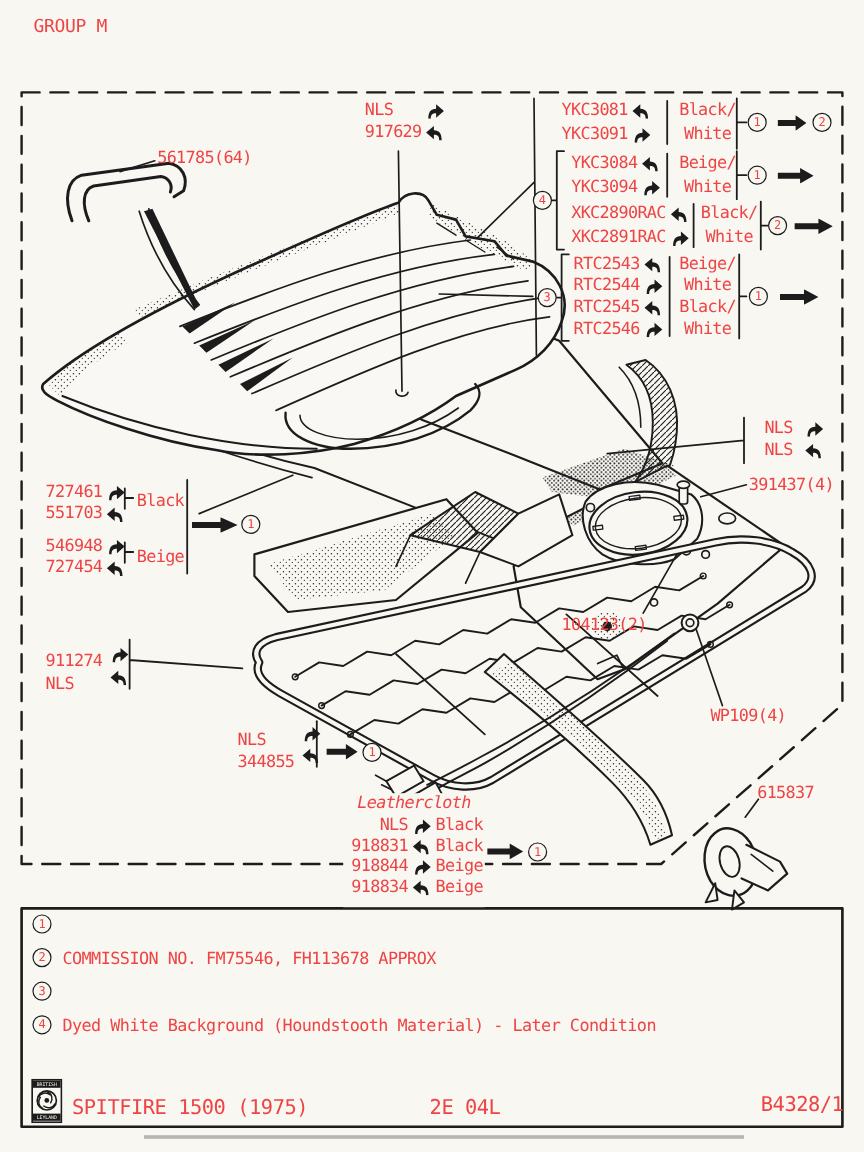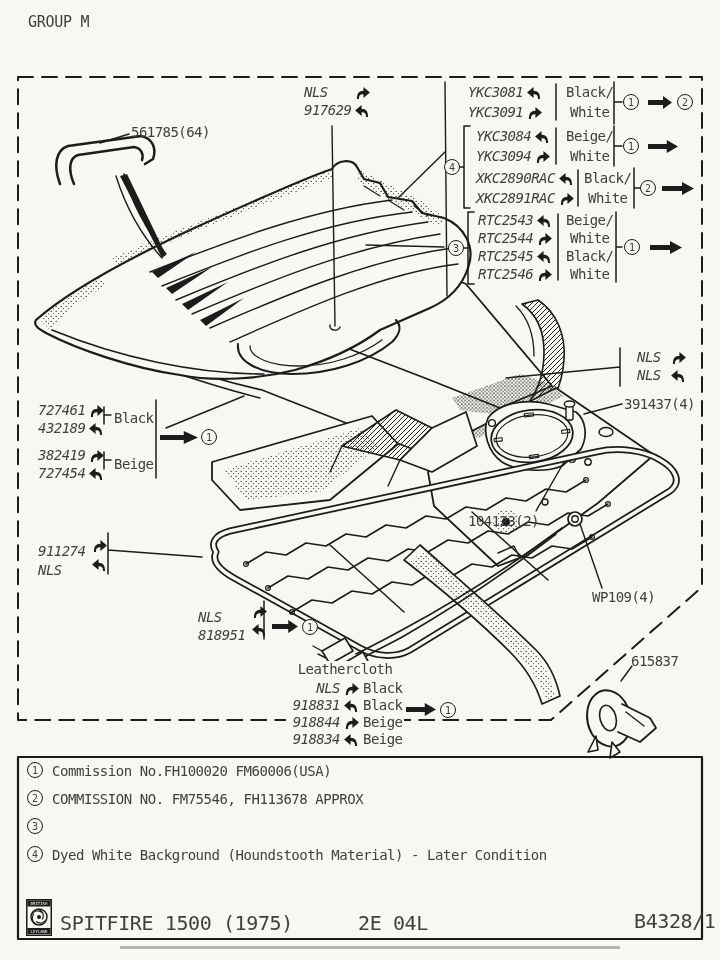--- a/index.html
+++ b/index.html
@@ -1,38 +1,38 @@
 <!DOCTYPE html>
 <html><head>
 <meta charset="utf-8">
 <style>
   html,body{margin:0;padding:0;background:#e7e5df;}
   .page{position:relative;width:720px;height:960px;background:#f8f7f2;
-        font-family:"DejaVu Sans Mono","Liberation Mono",monospace;color:#404040;overflow:hidden;}
+        font-family:"DejaVu Sans Mono","Liberation Mono",monospace;color:#ef4444;overflow:hidden;}
   svg.art{position:absolute;left:0;top:0;z-index:1;}
   .lbl{position:absolute;font-size:14px;letter-spacing:-0.55px;white-space:pre;line-height:16px;z-index:3;}
   .hdr{position:absolute;left:28px;top:12px;font-size:15px;letter-spacing:-0.3px;line-height:20px;z-index:3;}
   .row{position:absolute;display:flex;align-items:center;gap:3px;height:16px;z-index:3;}
-  .pw{display:inline-block;font-size:14px;letter-spacing:-0.55px;white-space:pre;font-style:italic;}
+  .pw{display:inline-block;font-size:14px;letter-spacing:-0.55px;white-space:pre;}
   .w30{width:30px;} .w47{width:47px;} .w50{width:50px;margin-top:12px;}
   .ra{width:54px;text-align:right;}
   .ba{width:17px;height:13px;flex:0 0 auto;}
   .ba path{fill:#1c1c1c;}
   .ba.l{transform:scaleX(-1);}
   .tar{position:absolute;height:13px;z-index:3;}
   .tar path{fill:#1c1c1c;}
   .circ{position:absolute;box-sizing:border-box;width:16px;height:16px;border:1.5px solid #1c1c1c;
         border-radius:50%;display:flex;align-items:center;justify-content:center;
         font-size:10px;letter-spacing:0;background:#f8f7f2;z-index:3;}
   .lcbox{position:absolute;left:286px;top:661px;width:118px;height:95px;background:#f8f7f2;z-index:2;}
-  .lcbox .ttl{position:absolute;left:0;top:0;width:118px;text-align:center;font-size:14px;letter-spacing:-0.55px;}
+  .lcbox .ttl{position:absolute;left:0;top:0;width:118px;text-align:center;font-size:14px;letter-spacing:-0.55px;font-style:italic;}
   .lcbox .lrow{position:absolute;left:0;display:flex;align-items:center;gap:3px;height:16px;}
   .lcbox .cl{width:44px;font-size:14px;letter-spacing:-0.55px;}
   .legend-text{font-size:14px;letter-spacing:-0.45px;}
-  .foot{font-size:20px;letter-spacing:-0.4px;text-align:center;}
+  .foot{font-size:17px;letter-spacing:-0.4px;text-align:center;}
 </style>
 </head>
 <body>
 
 <div class="page">
 
 <svg class="art" width="720" height="960" viewBox="0 0 720 960">
   <defs>
     <pattern id="stip" width="5" height="5" patternUnits="userSpaceOnUse">
       <circle cx="1.2" cy="1.4" r="0.65" fill="#2a2a2a"></circle>
@@ -317,27 +317,27 @@
 
 <div class="lbl" style="left:624px;top:396px">391437(4)</div>
 
 <div class="row" style="left:38px;top:402px">
   <span class="pw">727461</span>
   <svg class="ba" viewBox="0 0 18 14">
         <path d="M3,14 C3,8 5,5 10,5 L10,1 L17,7 L10,13 L10,9 C6.5,9 5.2,10.5 5.2,14 Z"></path>
       </svg>
 </div>
 <div class="row" style="left:38px;top:420px">
-  <span class="pw">432189</span>
+  <span class="pw">551703</span>
   <svg class="ba l" viewBox="0 0 18 14">
         <path d="M3,14 C3,8 5,5 10,5 L10,1 L17,7 L10,13 L10,9 C6.5,9 5.2,10.5 5.2,14 Z"></path>
       </svg>
 </div>
 <div class="row" style="left:38px;top:447px">
-  <span class="pw">382419</span>
+  <span class="pw">546948</span>
   <svg class="ba" viewBox="0 0 18 14">
         <path d="M3,14 C3,8 5,5 10,5 L10,1 L17,7 L10,13 L10,9 C6.5,9 5.2,10.5 5.2,14 Z"></path>
       </svg>
 </div>
 <div class="row" style="left:38px;top:465px">
   <span class="pw">727454</span>
   <svg class="ba l" viewBox="0 0 18 14">
         <path d="M3,14 C3,8 5,5 10,5 L10,1 L17,7 L10,13 L10,9 C6.5,9 5.2,10.5 5.2,14 Z"></path>
       </svg>
 </div>
@@ -365,21 +365,21 @@
 
 <div class="lbl" style="left:592px;top:589px">WP109(4)</div>
 
 <div class="row" style="left:198px;top:603px">
   <span class="pw w50">NLS</span>
   <svg class="ba" viewBox="0 0 18 14">
         <path d="M3,14 C3,8 5,5 10,5 L10,1 L17,7 L10,13 L10,9 C6.5,9 5.2,10.5 5.2,14 Z"></path>
       </svg>
 </div>
 <div class="row" style="left:198px;top:621px">
-  <span class="pw w50">818951</span>
+  <span class="pw w50">344855</span>
   <svg class="ba l" viewBox="0 0 18 14">
         <path d="M3,14 C3,8 5,5 10,5 L10,1 L17,7 L10,13 L10,9 C6.5,9 5.2,10.5 5.2,14 Z"></path>
       </svg>
 </div>
 <svg class="tar" style="left:272px;top:620px;width:26px" viewBox="0 0 40 13" preserveAspectRatio="none">
       <path d="M0,4 L25,4 L25,0 L40,6.5 L25,13 L25,9 L0,9 Z"></path>
     </svg>
 <span class="circ" style="left:302px;top:619px">1</span>
 
 <div class="lcbox">
@@ -414,21 +414,20 @@
   </div>
 </div>
 <svg class="tar" style="left:406px;top:703px;width:30px" viewBox="0 0 40 13" preserveAspectRatio="none">
       <path d="M0,4 L25,4 L25,0 L40,6.5 L25,13 L25,9 L0,9 Z"></path>
     </svg>
 <span class="circ" style="left:440px;top:702px">1</span>
 
 <div class="lbl" style="left:631px;top:653px">615837</div>
 
 <span class="circ" style="left:27px;top:762px">1</span>
-<div class="lbl legend-text" style="left:52px;top:763px">Commission No.FH100020 FM60006(USA)</div>
 <span class="circ" style="left:27px;top:790px">2</span>
 <div class="lbl legend-text" style="left:52px;top:791px">COMMISSION NO. FM75546, FH113678 APPROX</div>
 <span class="circ" style="left:27px;top:818px">3</span>
 <span class="circ" style="left:27px;top:846px">4</span>
 <div class="lbl legend-text" style="left:52px;top:847px">Dyed White Background (Houndstooth Material) - Later Condition</div>
 
 <svg style="position:absolute;left:26px;top:899px;z-index:3" width="26" height="37" viewBox="0 0 26 37">
   <rect x="0.75" y="0.75" width="24.5" height="35.5" fill="#f8f7f2" stroke="#1c1c1c" stroke-width="1.5"></rect>
   <rect x="1.5" y="1.5" width="23" height="6" fill="#1c1c1c"></rect>
   <rect x="1.5" y="29" width="23" height="6" fill="#1c1c1c"></rect>

